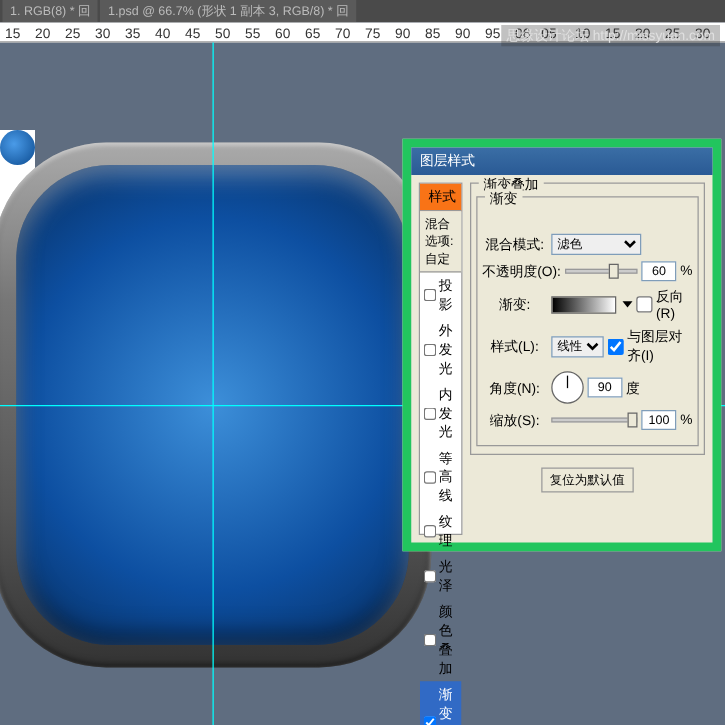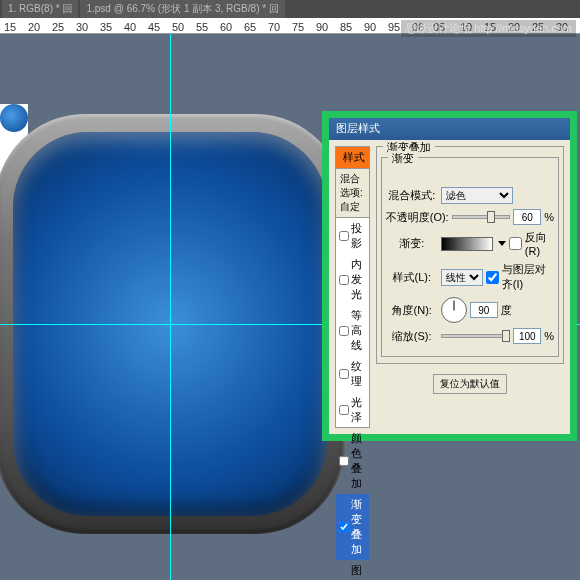--- a/index.html
+++ b/index.html
@@ -95,20 +95,24 @@
       <div class="dlg-left">
         <div class="dlg-left-hdr">样式</div>
         <div class="blend-opt">混合选项:自定</div>
         <div id="style-list">
             <div class="style-item">
               <input type="checkbox" style="">
               <span>投影</span>
             </div>
             <div class="style-item">
               <input type="checkbox" style="">
+              <span>外发光</span>
+            </div>
+            <div class="style-item">
+              <input type="checkbox" style="">
               <span>内发光</span>
             </div>
             <div class="style-item">
               <input type="checkbox" style="">
               <span>等高线</span>
             </div>
             <div class="style-item">
               <input type="checkbox" style="">
               <span>纹理</span>
             </div>

